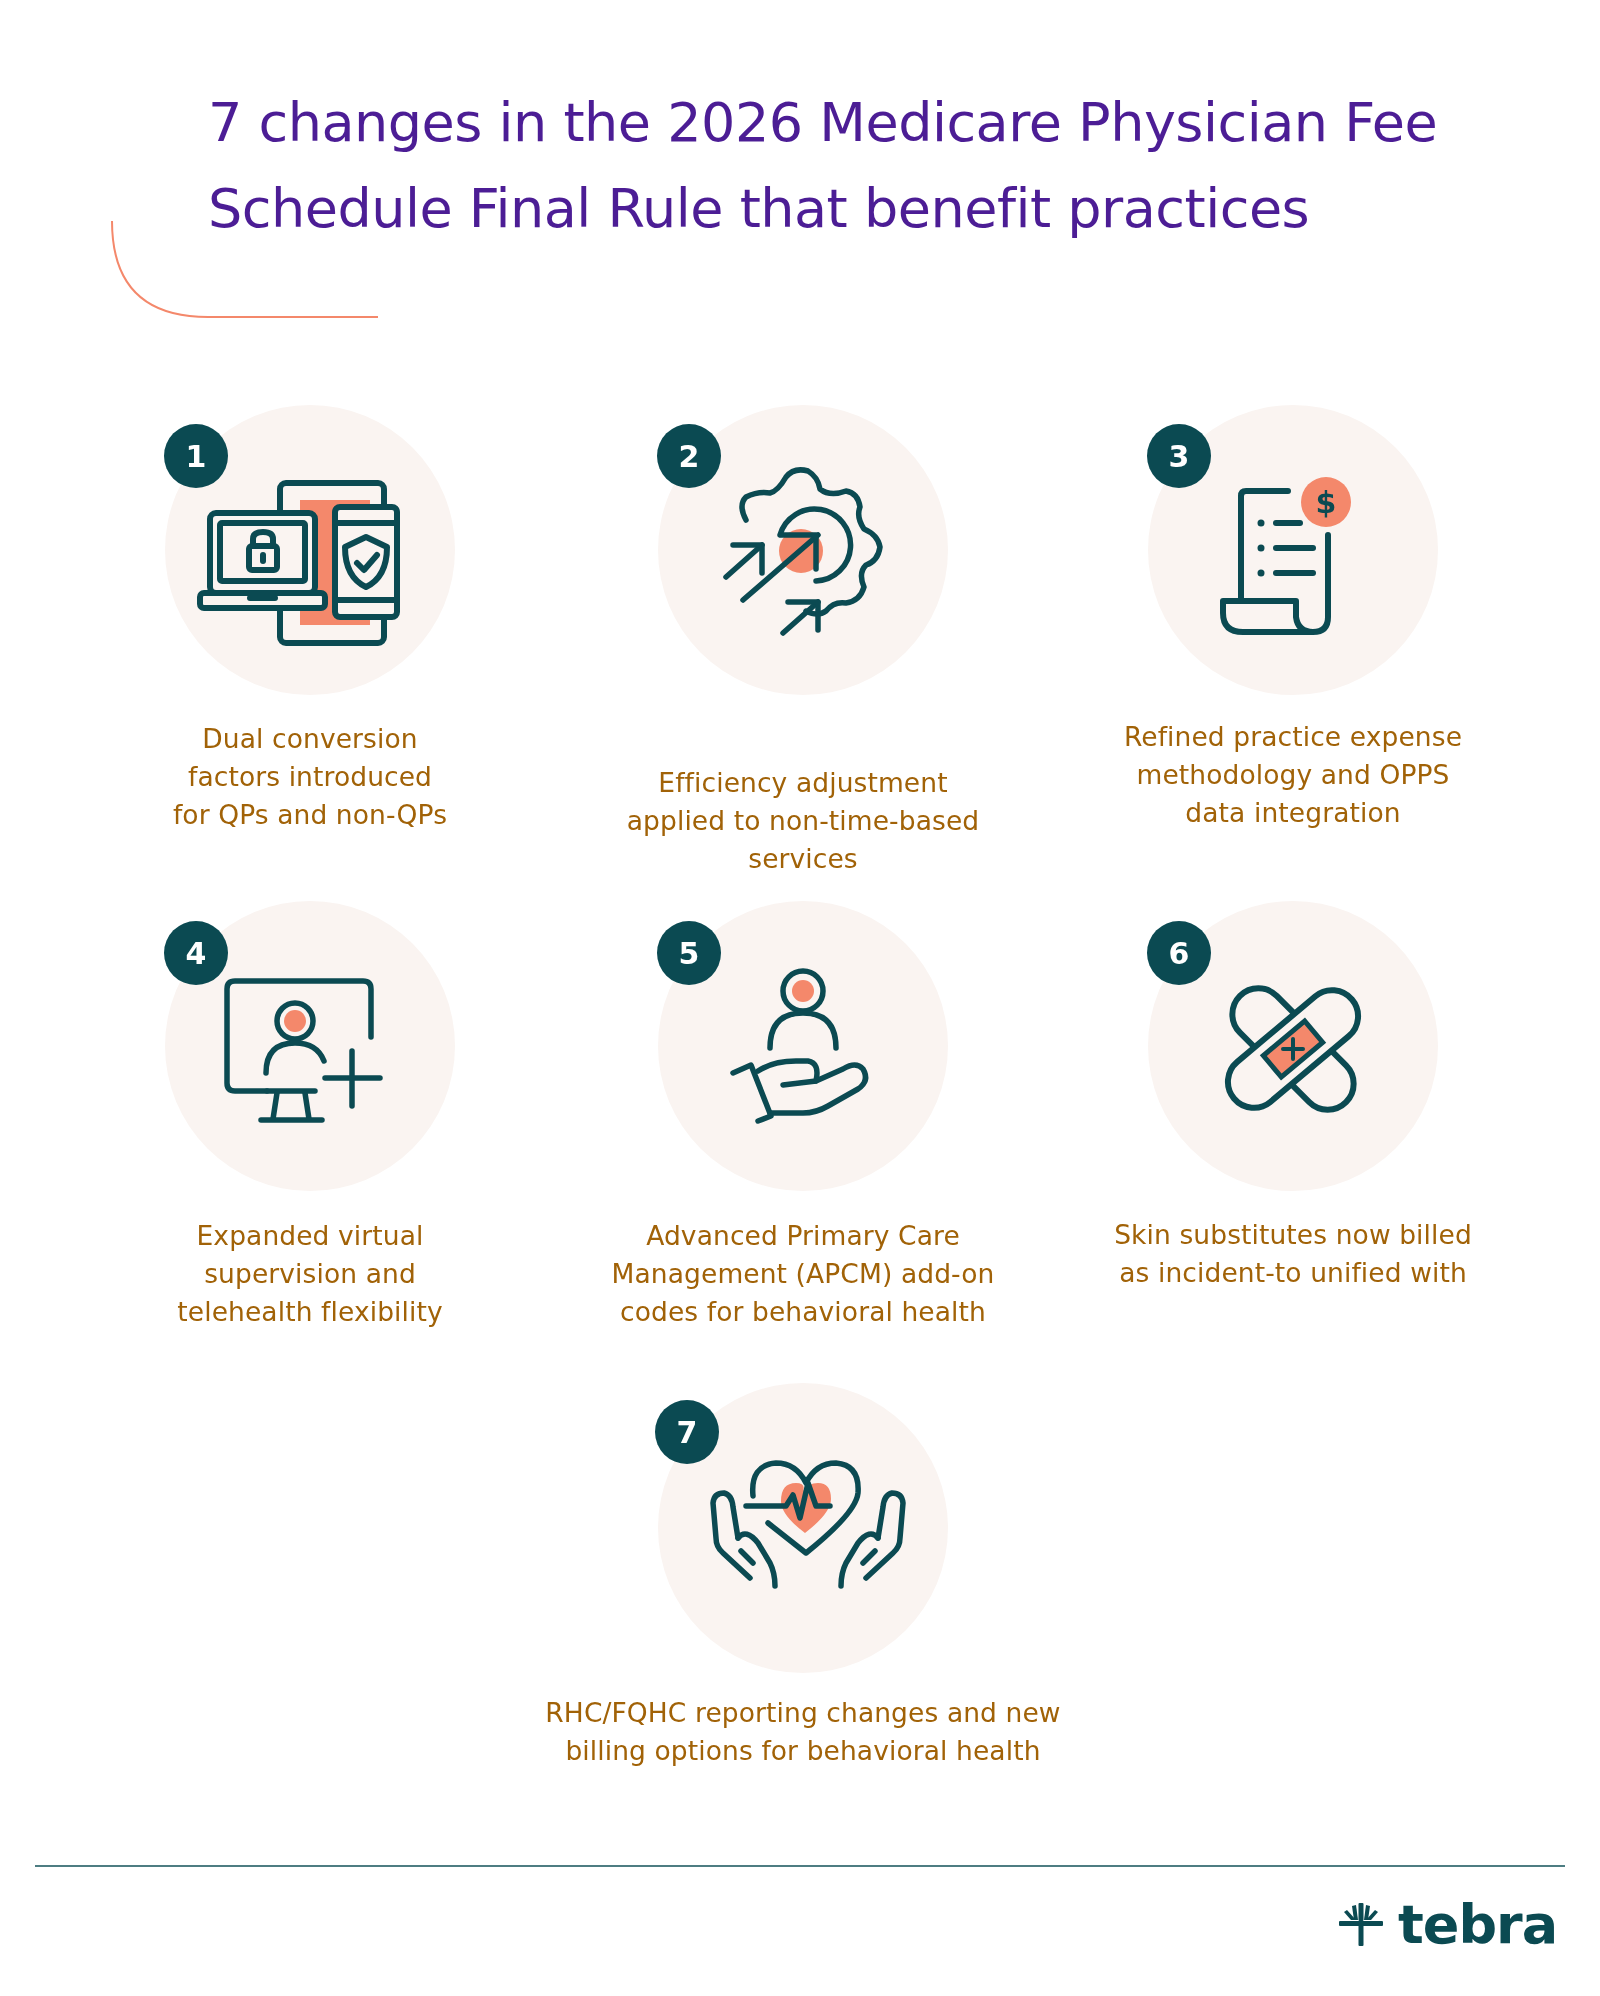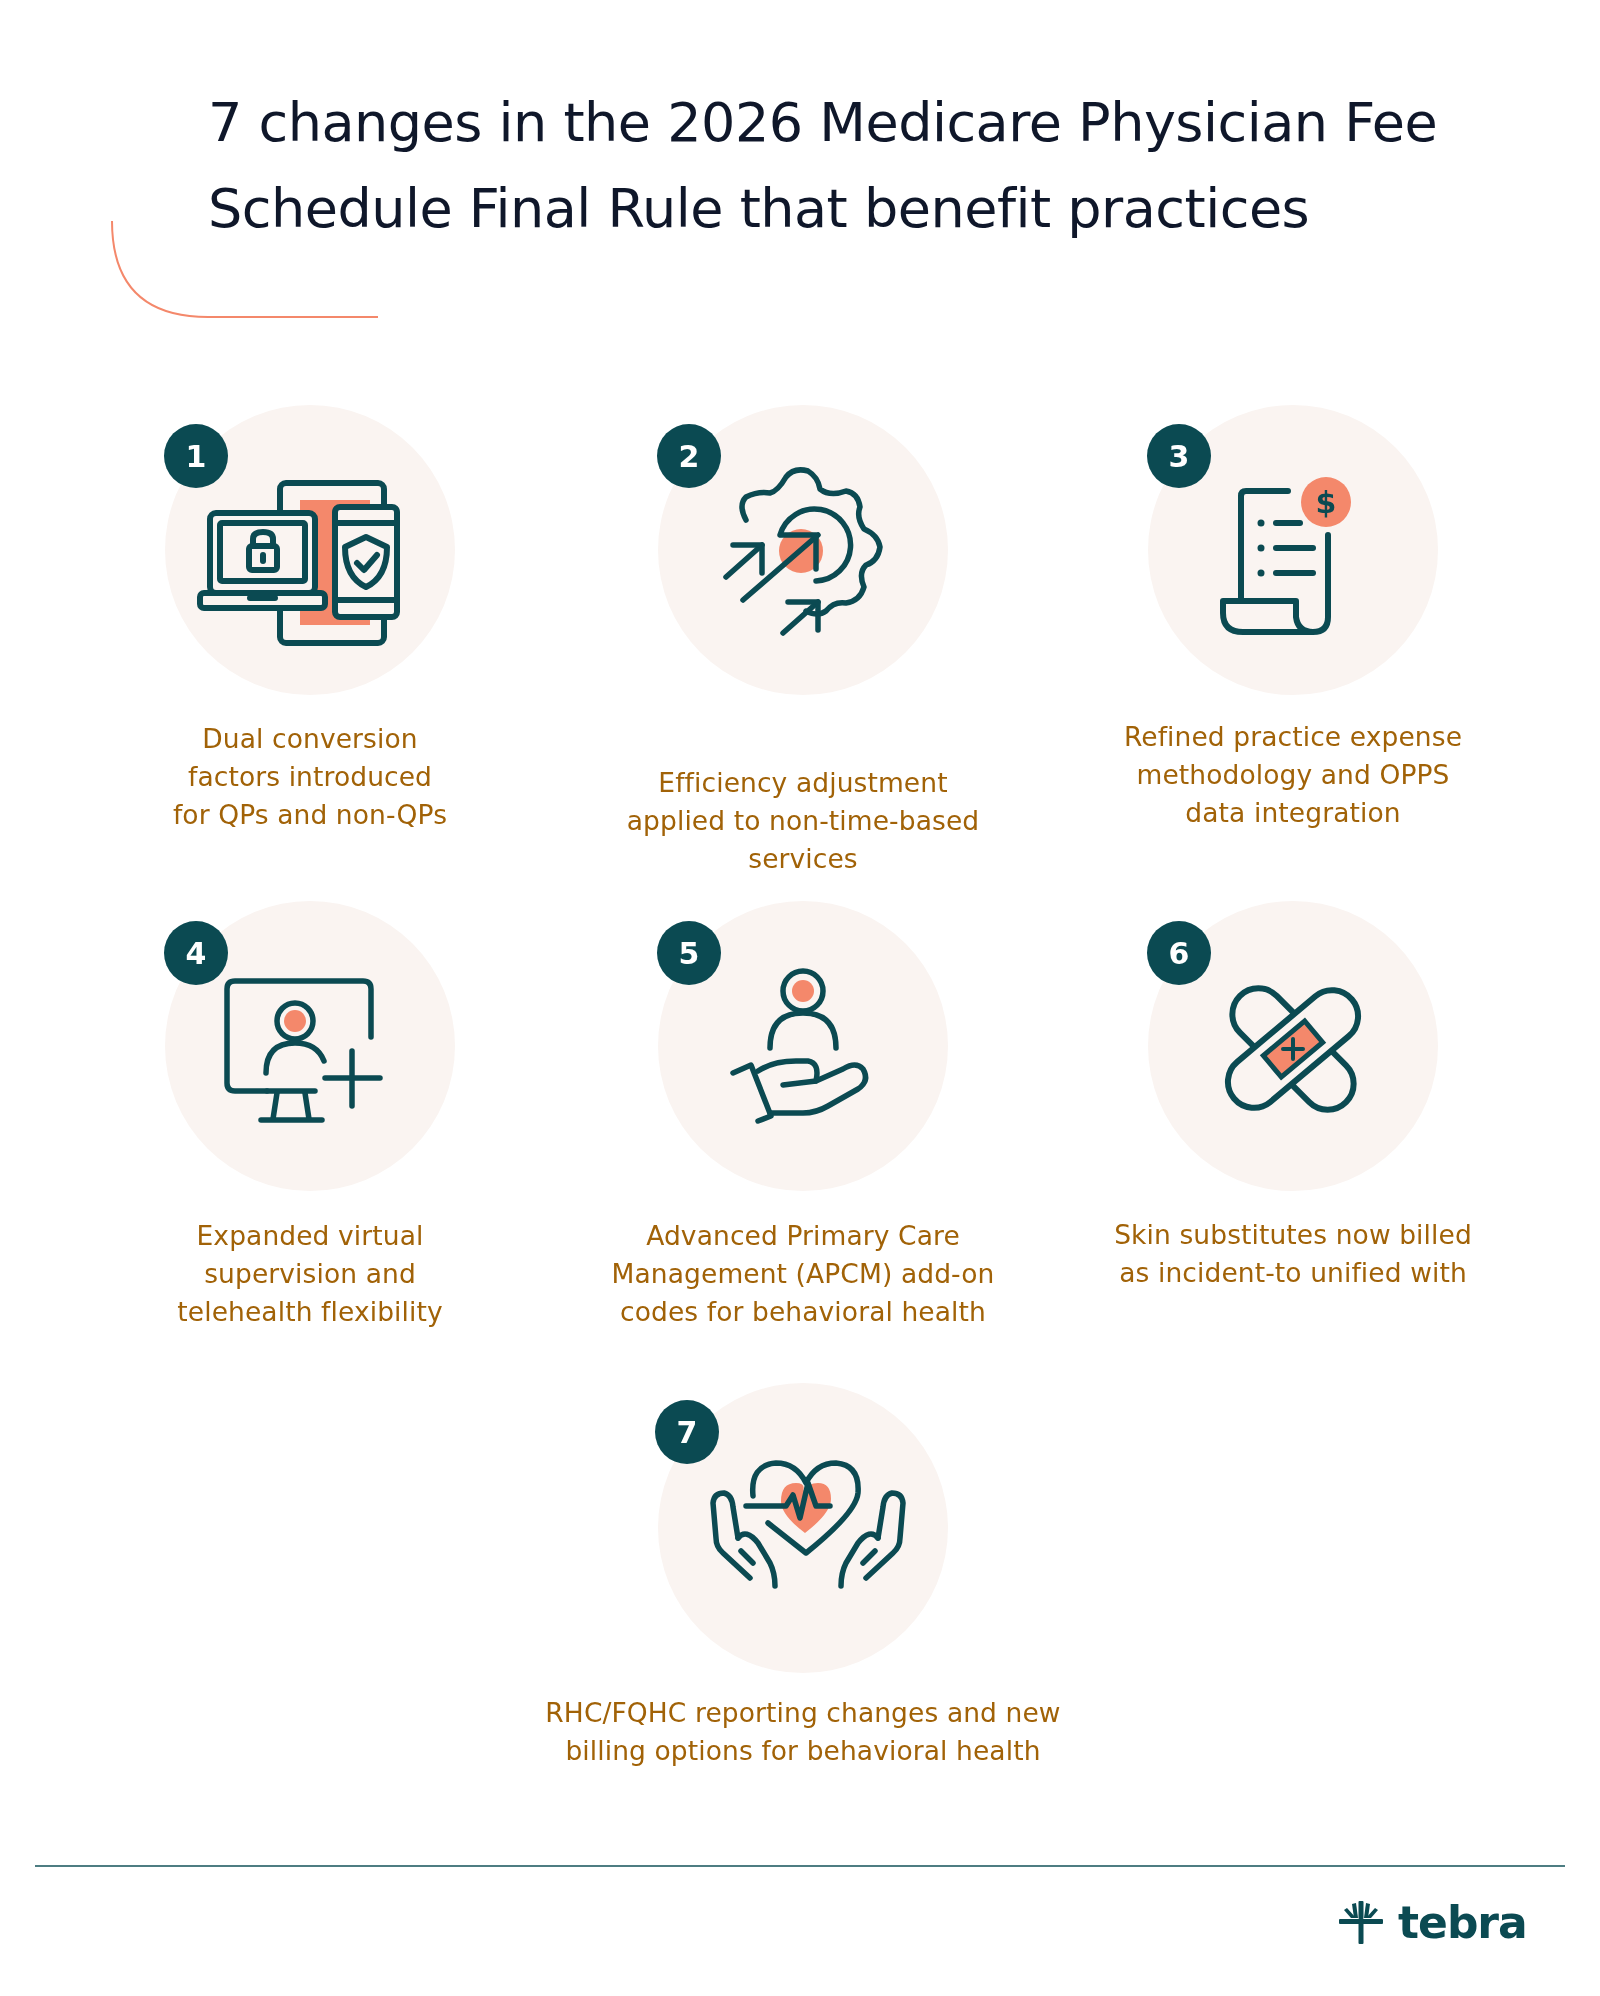--- a/index.html
+++ b/index.html
@@ -1,35 +1,35 @@
 <!DOCTYPE html>
 <html><head>
 <meta charset="utf-8">
 <style>
   html, body { margin:0; padding:0; background:#ffffff; }
   body { width:1600px; height:1996px; position:relative; overflow:hidden;
          font-family:"Liberation Sans", "DejaVu Sans", sans-serif; color:#0b4a52; }
   .title { position:absolute; left:208px; top:80px; width:1320px; margin:0;
            font-family:"DejaVu Sans", "Liberation Sans", sans-serif; font-weight:400;
-           font-size:54px; line-height:86px; letter-spacing:-0.5px; color:#0f172a; }
+           font-size:54px; line-height:86px; letter-spacing:-0.5px; color:#4c1d95; }
   .title span { display:block; white-space:nowrap; }
   .deco-arc { position:absolute; left:100px; top:210px; }
   .item { position:absolute; width:440px; }
   .circle { position:absolute; width:290px; height:290px; border-radius:50%; background:#faf4f1; }
   .badge { position:absolute; width:64px; height:64px; border-radius:50%; background:#0b4a52;
            color:#ffffff; font-family:"DejaVu Sans", sans-serif; font-weight:bold; font-size:30px;
            display:flex; align-items:center; justify-content:center; }
   .icon { position:absolute; width:290px; height:290px; }
   .caption { position:absolute; width:440px; text-align:center;
              font-family:"DejaVu Sans", "Liberation Sans", sans-serif; font-size:26.5px;
              line-height:38px; color:#a16207; letter-spacing:0.1px; }
   .caption span { display:block; white-space:nowrap; }
   .divider { position:absolute; left:35px; top:1865px; width:1530px; height:2px; background:#4d7d82; }
   .logo { position:absolute; left:1336px; top:1898px; display:flex; align-items:center; gap:12px; }
-  .logo-word { font-family:"DejaVu Sans", sans-serif; font-weight:bold; font-size:44px;
+  .logo-word { font-family:"DejaVu Sans", sans-serif; font-weight:bold; font-size:54px;
                color:#0b4a52; letter-spacing:-1px; line-height:1; }
 </style>
 </head>
 <body>
 
 <h1 class="title">
   <span>7 changes in the 2026 Medicare Physician Fee</span>
   <span>Schedule Final Rule that benefit practices</span>
 </h1>
 

